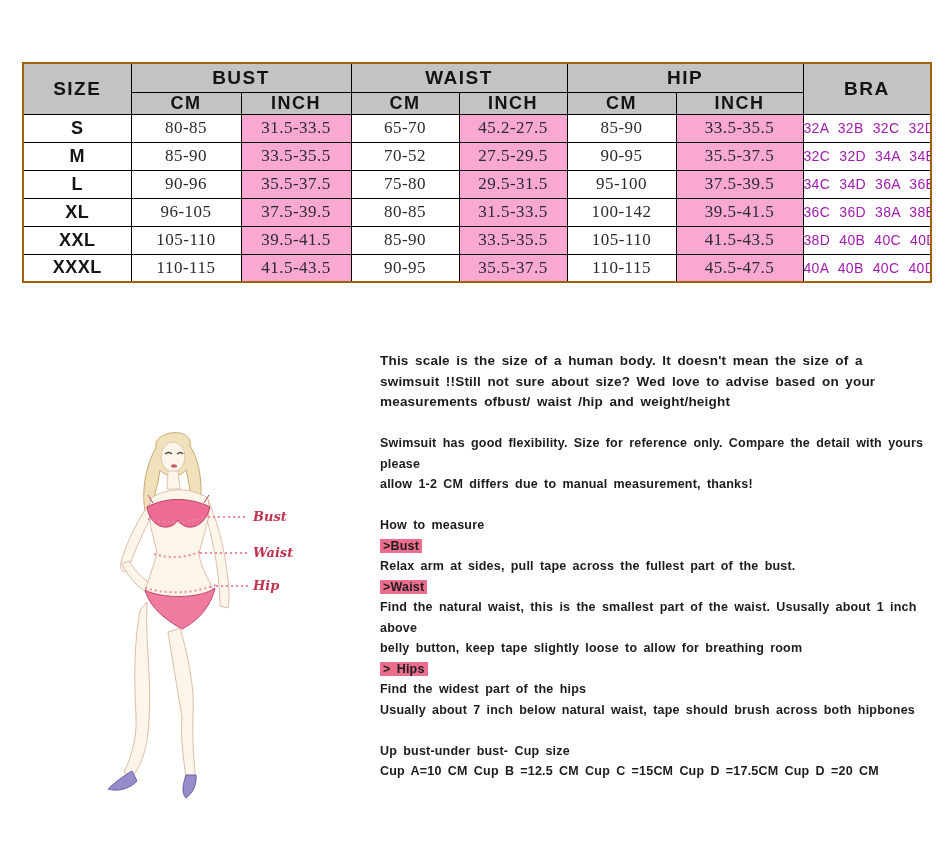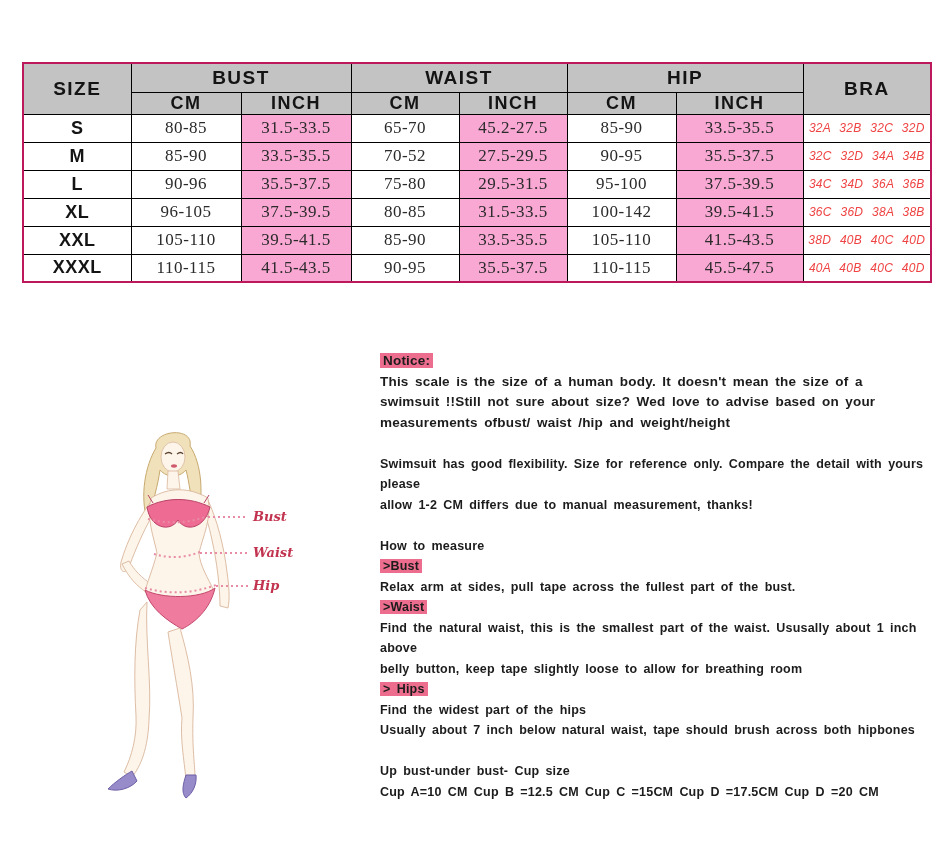--- a/index.html
+++ b/index.html
@@ -5,41 +5,41 @@
   html,body { margin:0; padding:0; background:#ffffff; }
   .canvas {
     position:relative; width:950px; height:850px; background:#fff;
     font-family:"Liberation Sans", sans-serif; overflow:hidden;
   }
 
   
   table.size-chart {
     position:absolute; left:22px; top:62px; width:908px;
     border-collapse:collapse; table-layout:fixed;
-    border:2px solid #be185d;
+    border:2px solid #a16207;
   }
   .size-chart th, .size-chart td {
     border:1px solid #000; text-align:center; vertical-align:middle; padding:0;
     color:#141414; overflow:hidden; white-space:nowrap;
   }
   .size-chart thead tr:first-child  { height:29px; }
   .size-chart thead tr:last-child   { height:22px; }
   .size-chart tbody tr { height:28px; }
   .size-chart th {
     background:#c3c3c3; font-weight:600; font-size:19px; letter-spacing:1.5px;
   }
   .size-chart th.sub { font-size:18px; }
   .size-chart td.size { font-size:18px; font-weight:600; letter-spacing:0.5px; }
   .size-chart td.data {
     font-family:"Liberation Serif", serif; font-size:17px; color:#2a2a2a;
     letter-spacing:0.5px;
   }
   .size-chart td.inch { background:#f9a8d4; }
   .size-chart td.bra {
-    font-size:12px; color:#ef4444; letter-spacing:0.3px; word-spacing:5px;font-style:italic;
+    font-size:14px; color:#a21caf; letter-spacing:0.3px; word-spacing:5px;
   }
 
   
   .figure-wrap { position:absolute; left:90px; top:420px; width:280px; height:400px; }
   .figure-wrap svg { display:block; }
   .meas-label {
     font-family:"DejaVu Serif", serif; font-style:italic; font-weight:bold;
     font-size:13px; fill:#c2334f;
   }
 
@@ -186,21 +186,20 @@
       <path d="M55 168 Q90 178 126 165" fill="none" stroke="#e88ca6" stroke-width="2" stroke-dasharray="2 3"></path>
       <line x1="126" y1="166" x2="158" y2="166" stroke="#e88ca6" stroke-width="2" stroke-dasharray="2 3"></line>
 
       <text class="meas-label" x="163" y="101">Bust</text>
       <text class="meas-label" x="163" y="137">Waist</text>
       <text class="meas-label" x="163" y="170">Hip</text>
     </svg>
   </div>
 
   <div class="notes">
-    <div class="big"><span class="hl">Notice:</span></div>
     <div class="big">This scale is the size of a human body. It doesn't mean the size of a</div>
     <div class="big">swimsuit !!Still not sure about size? Wed love to advise based on your</div>
     <div class="big">measurements ofbust/ waist /hip and weight/height</div>
     <div class="gap"></div>
     <div>Swimsuit has good flexibility. Size for reference only. Compare the detail with yours please</div>
     <div>allow 1-2 CM differs due to manual measurement, thanks!</div>
     <div class="gap"></div>
     <div>How to measure</div>
     <div><span class="hl">&gt;Bust</span></div>
     <div>Relax arm at sides, pull tape across the fullest part of the bust.</div>

